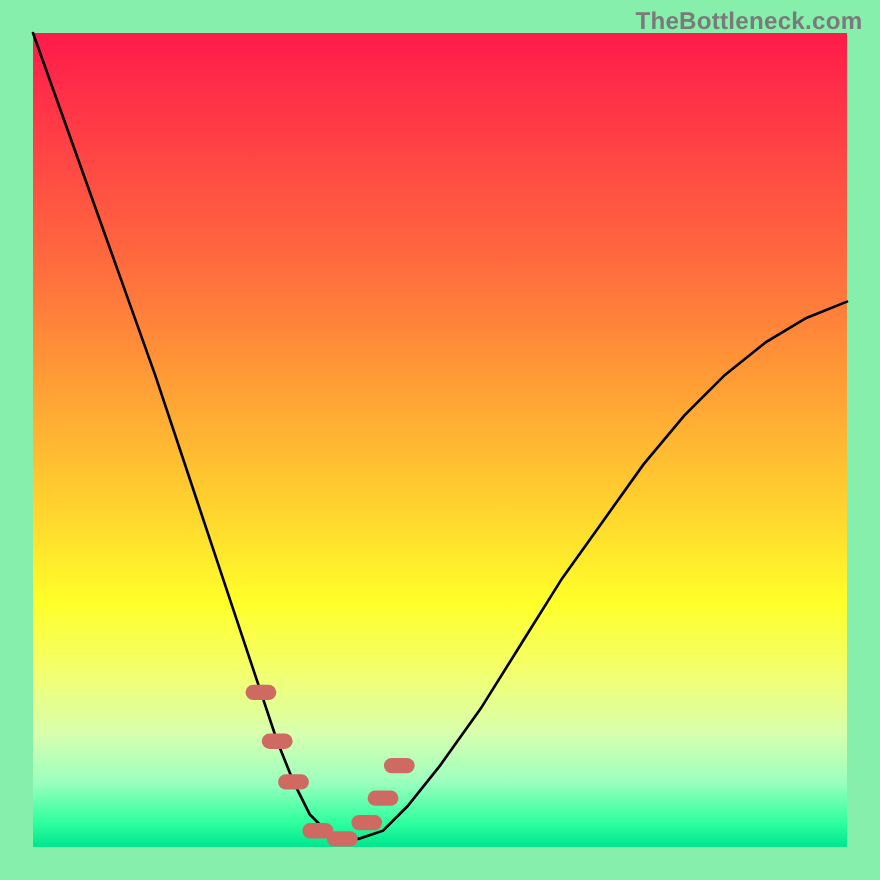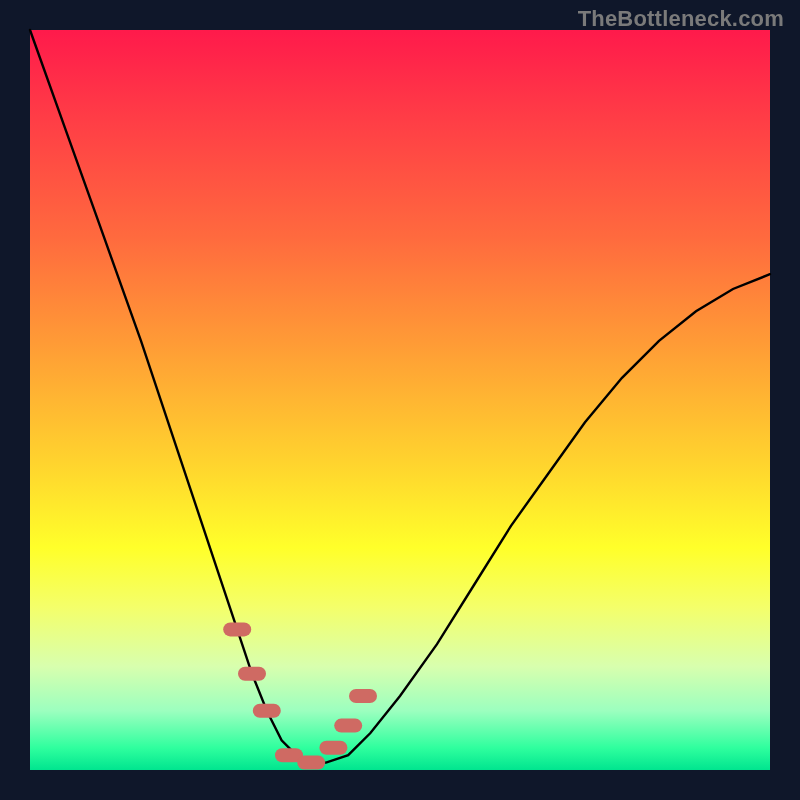--- a/index.html
+++ b/index.html
@@ -7,21 +7,21 @@
     padding: 0;
     width: 800px;
     height: 800px;
     background: #000;
     font-family: Arial, Helvetica, sans-serif;
     overflow: hidden;
   }
   .frame {
     position: absolute;
     inset: 0;
-    background: #0f172a;
+    background: #86efac;
   }
   .plot-area {
     position: absolute;
     left: 30px;
     top: 30px;
     width: 740px;
     height: 740px;
     
     background: linear-gradient(
       to bottom,

